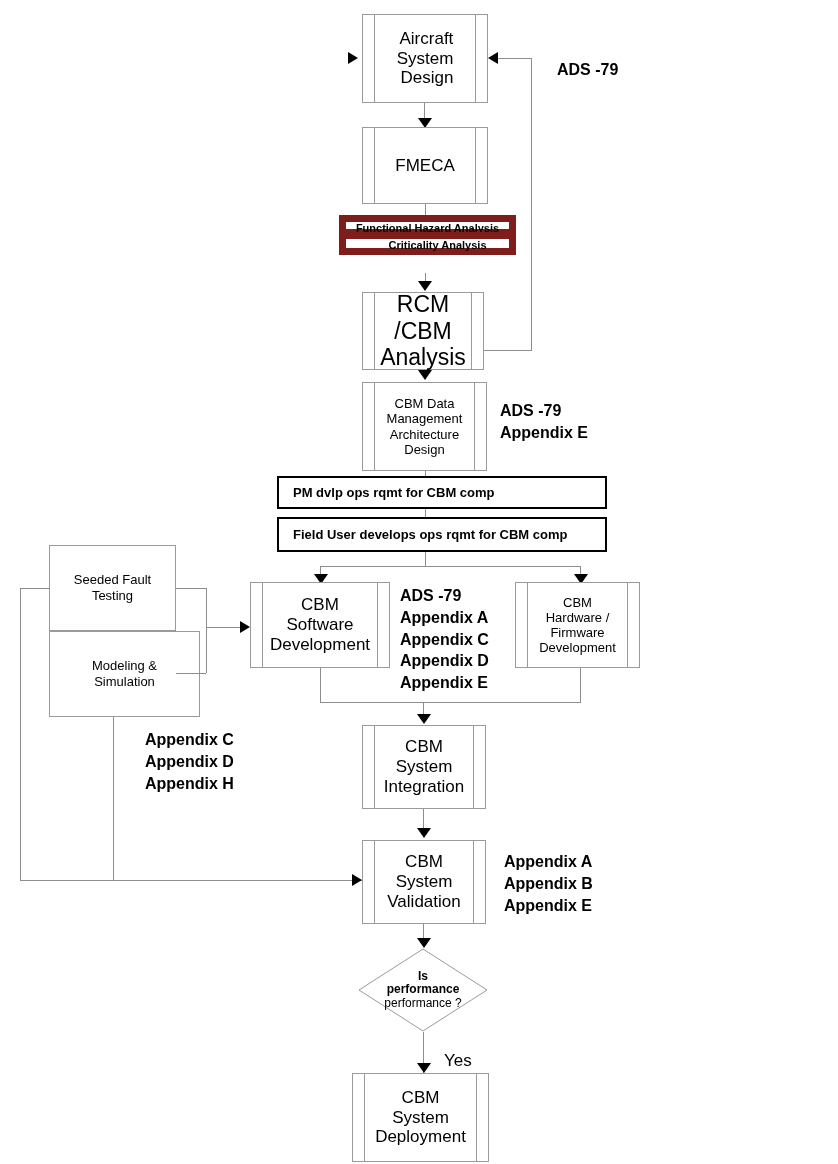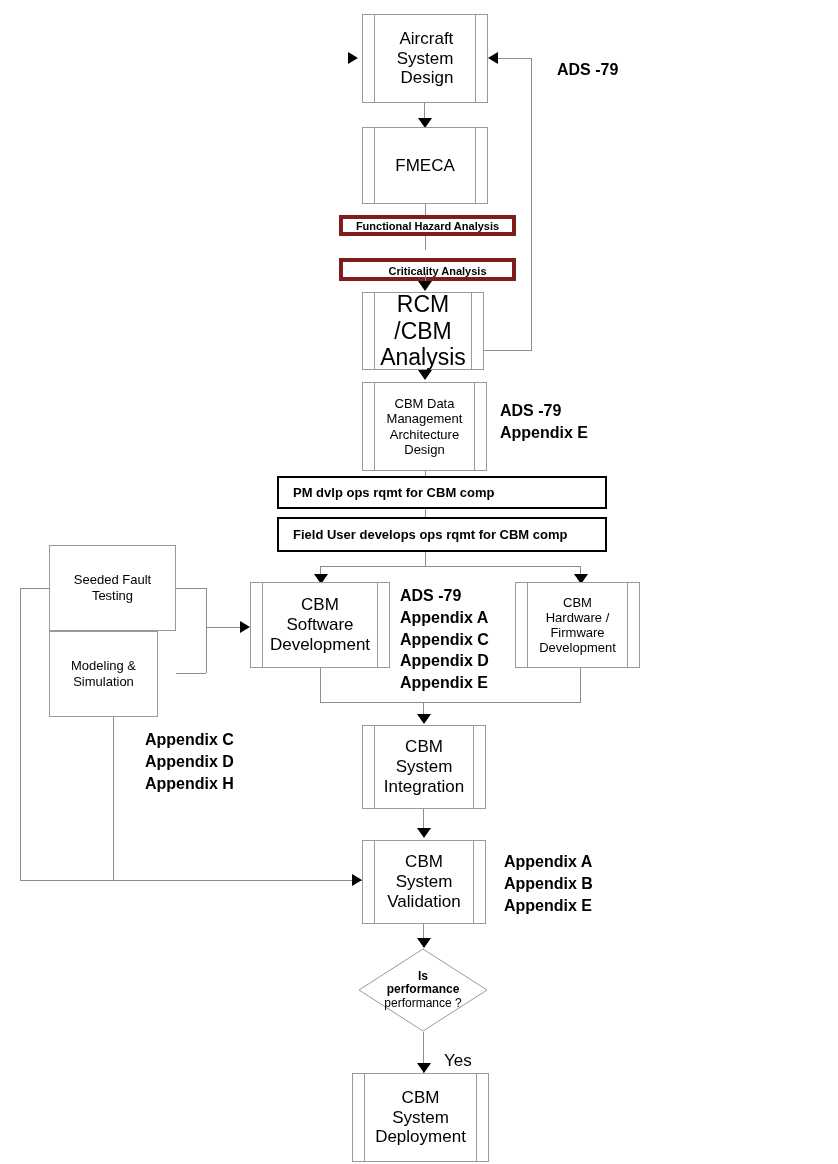--- a/index.html
+++ b/index.html
@@ -13,22 +13,22 @@
     border:1px solid #9a9a9a;background:#fff;
     display:flex;align-items:center;justify-content:center;text-align:center;
   }
   .pbox .vr{position:absolute;top:0;bottom:0;width:0;border-left:1px solid #9a9a9a;}
   .pbox .vr.l{left:11px;}
   .pbox .vr.r{right:11px;}
   .pbox .lbl{position:relative;z-index:2;line-height:1.16;padding:0 2px;}
 
   
   .tbox{
-    position:absolute;box-sizing:border-box;border:4px solid #7f1d1d;background:#fff;
-    display:flex;align-items:flex-end;justify-content:center;text-align:center;
+    position:absolute;box-sizing:border-box;border:7px solid #7f1d1d;background:#fff;
+    display:flex;align-items:flex-start;justify-content:center;text-align:center;
     font-weight:bold;
   }
 
   
   .hbox{
     position:absolute;box-sizing:border-box;border:2.5px solid #000;background:#fff;
     display:flex;align-items:center;justify-content:flex-start;
     font-weight:bold;padding-left:14px;
   }
 
@@ -89,21 +89,21 @@
   </div>
 
   <div class="ln v" style="left:425px;top:204px;height:11px;"></div>
 
   <div class="tbox" style="left:339px;top:215px;width:177px;height:21px;font-size:11px;">
     <span>Functional Hazard Analysis</span>
   </div>
 
   <div class="ln v" style="left:425px;top:236px;height:14px;"></div>
 
-  <div class="tbox" style="left:339px;top:258px;width:177px;height:23px;font-size:11px;padding-left:20px;">
+  <div class="tbox" style="left:339px;top:232px;width:177px;height:23px;font-size:11px;padding-left:20px;">
     <span>Criticality  Analysis</span>
   </div>
 
   <div class="ln v" style="left:425px;top:273px;height:11px;"></div>
   <div class="ar down" style="left:418px;top:281px;"></div>
 
   <div class="pbox" style="left:362px;top:292px;width:122px;height:78px;font-size:23px;">
     <span class="vr l"></span>
     <span class="vr r"></span>
     <span class="lbl" style="white-space: pre-line;">RCM /CBM
@@ -146,21 +146,21 @@
   <div class="ln h" style="left:320px;top:566px;width:261px;"></div>
   <div class="ln v" style="left:320px;top:566px;height:12px;"></div>
   <div class="ar down" style="left:314px;top:574px;"></div>
   <div class="ln v" style="left:580px;top:566px;height:12px;"></div>
   <div class="ar down" style="left:574px;top:574px;"></div>
 
   <div class="sbox" style="left:49px;top:545px;width:127px;height:86px;font-size:13px;">
     <span style="white-space: pre-line;">Seeded Fault
 Testing</span>
   </div>
-  <div class="sbox" style="left:49px;top:631px;width:109px;height:86px;font-size:13px;">
+  <div class="sbox" style="left:49px;top:631px;width:151px;height:86px;font-size:13px;">
     <span style="white-space: pre-line;">Modeling  &amp;
 Simulation</span>
   </div>
 
   <div class="ln h" style="left:176px;top:588px;width:30px;"></div>
   <div class="ln h" style="left:176px;top:673px;width:30px;"></div>
   <div class="ln v" style="left:206px;top:588px;height:85px;"></div>
   <div class="ln h" style="left:206px;top:627px;width:40px;"></div>
   <div class="ar right" style="left:240px;top:621px;"></div>
 

